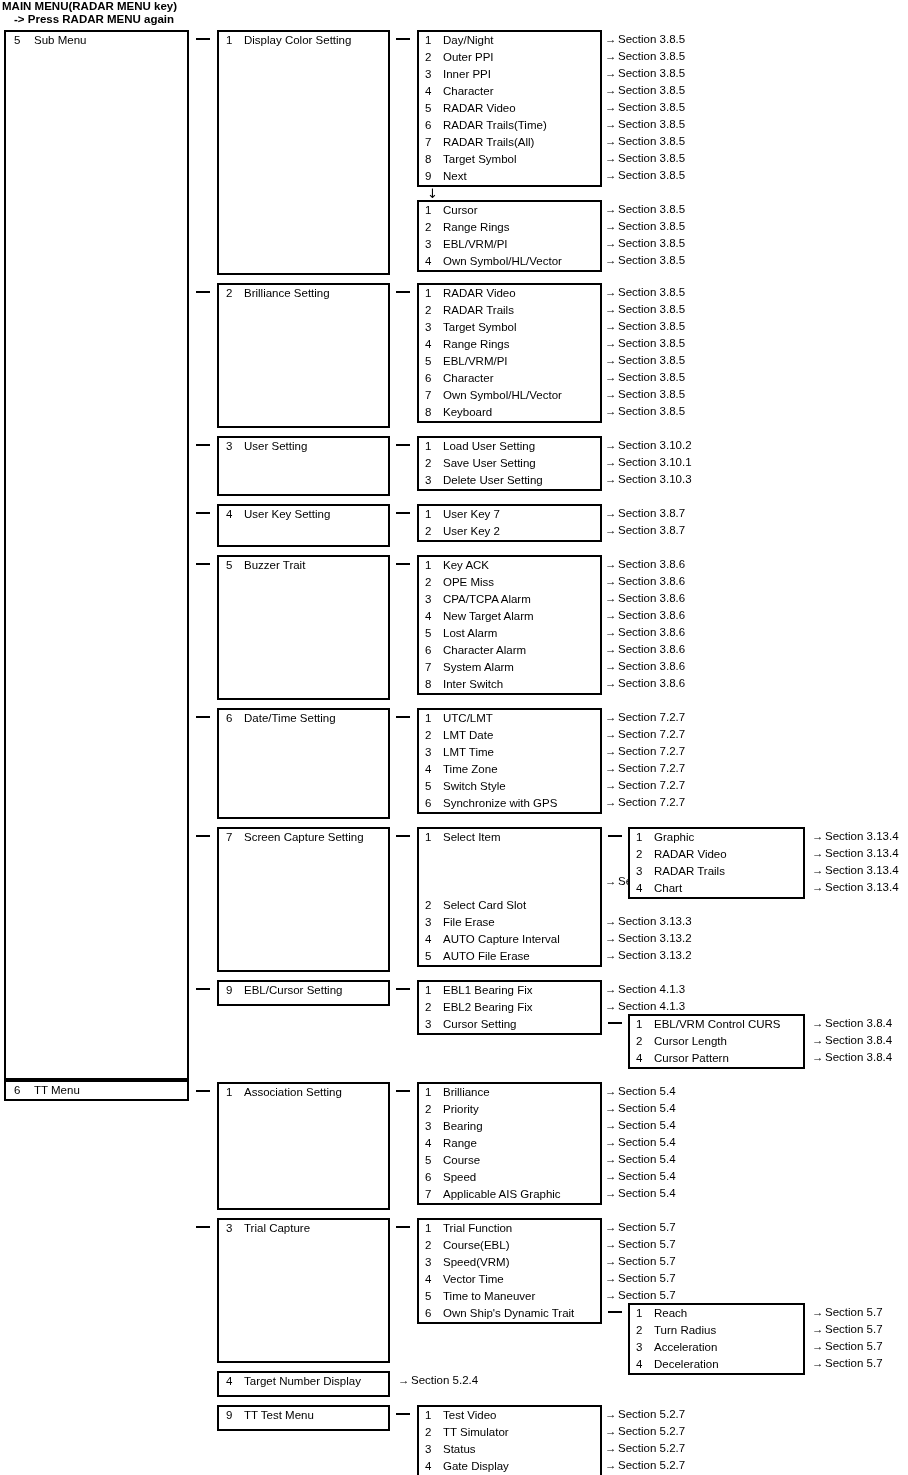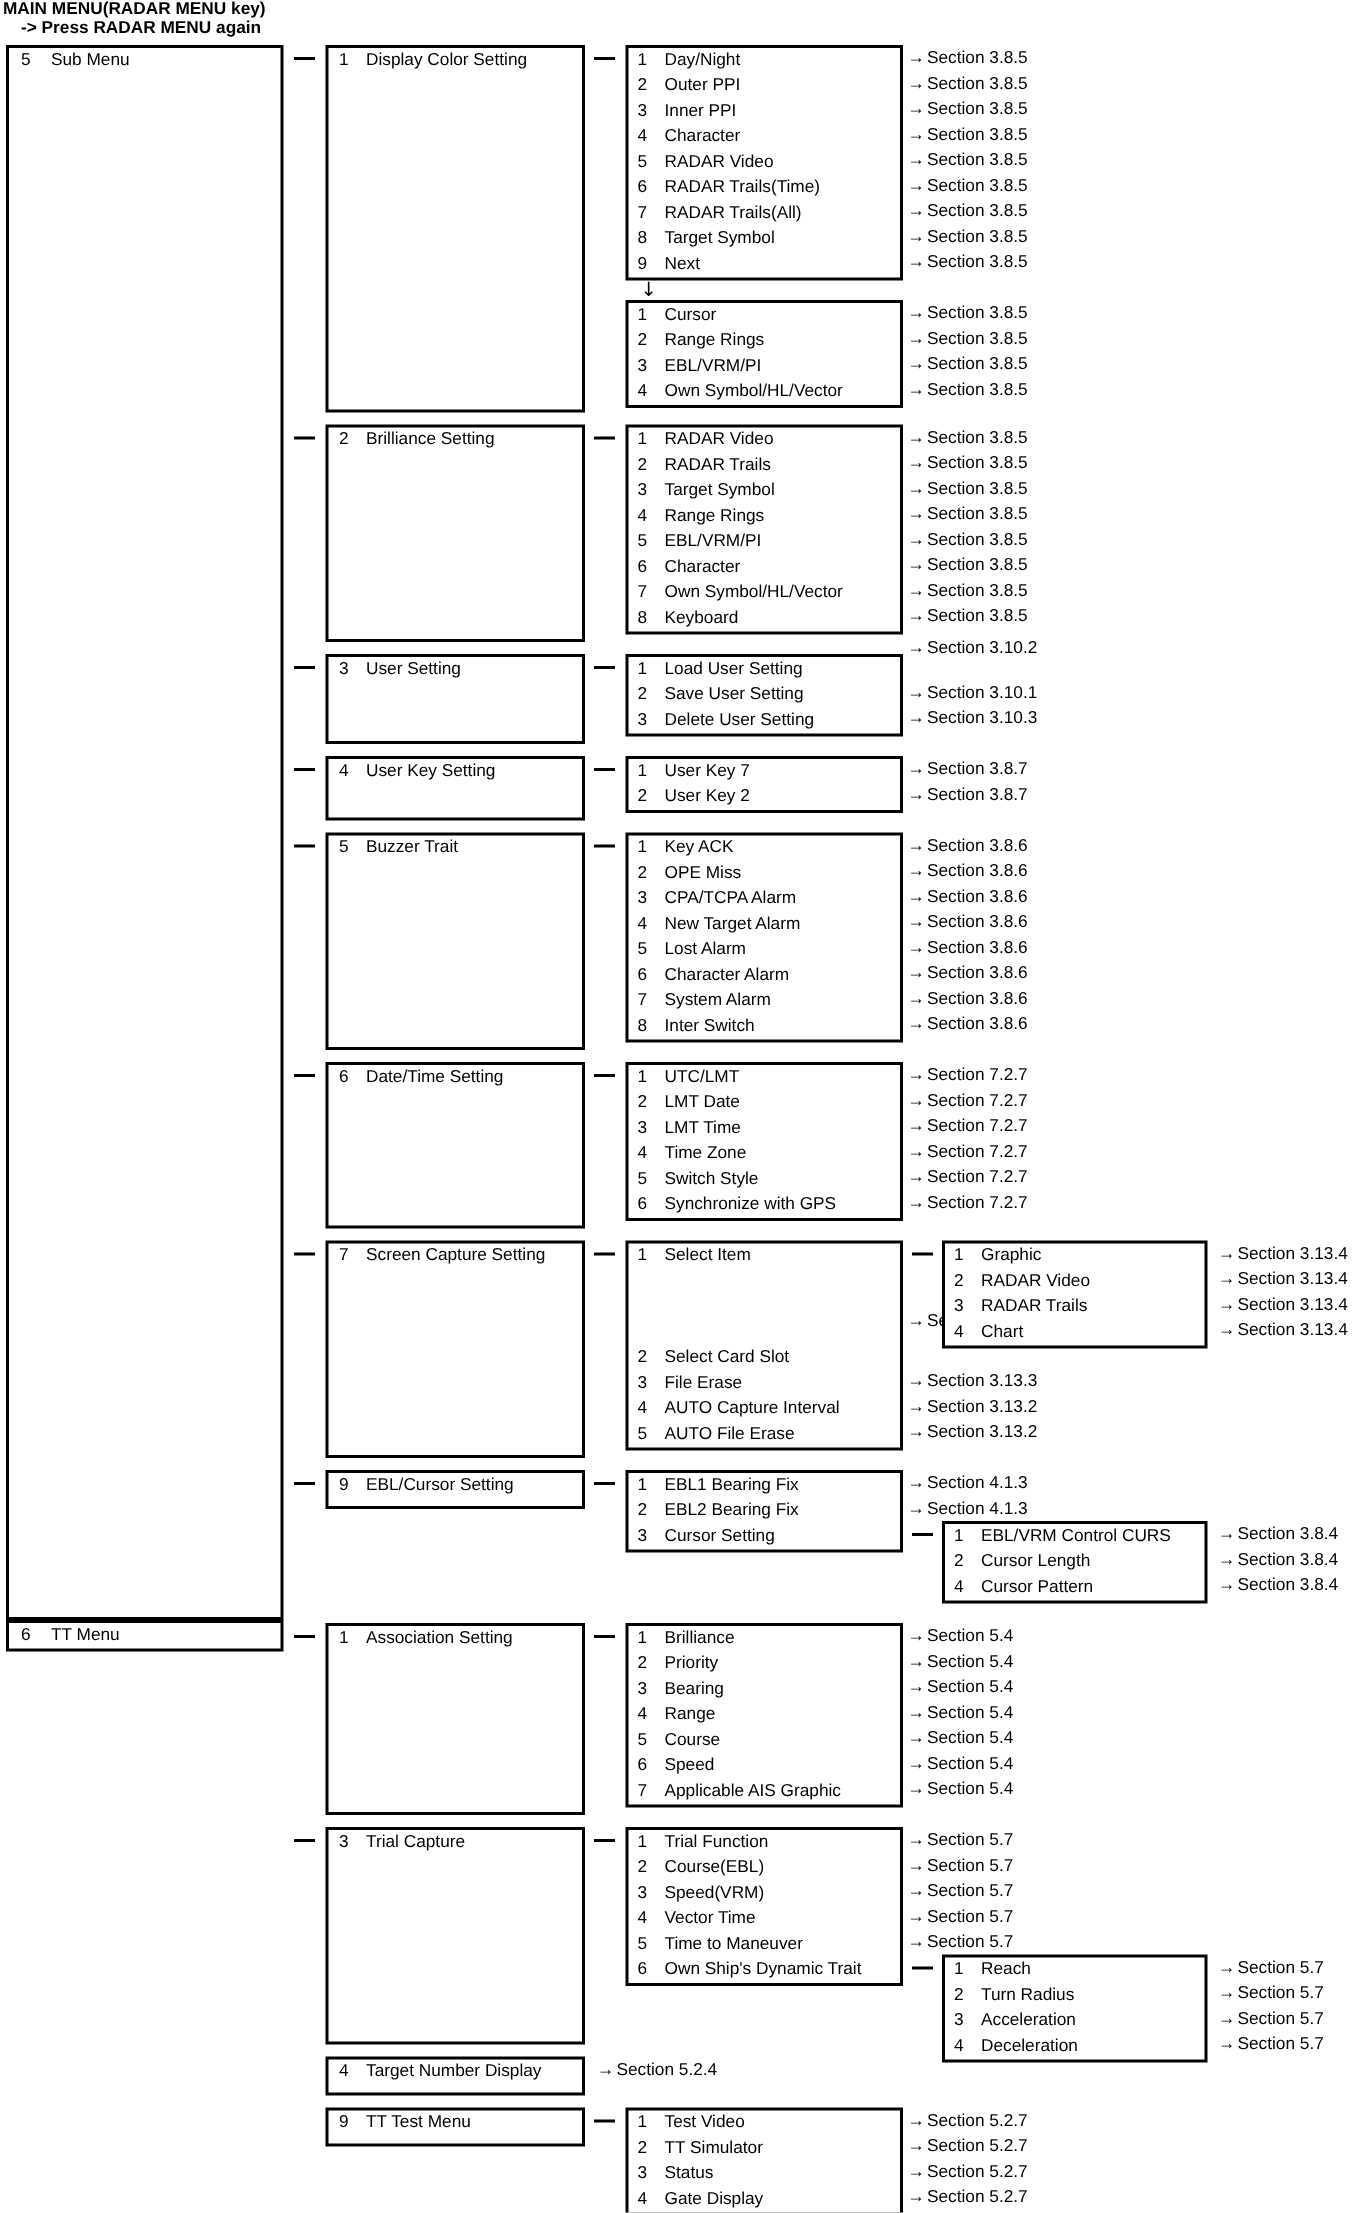--- a/index.html
+++ b/index.html
@@ -326,21 +326,21 @@
     <div class="row">
         <span class="num">2</span>
         <span class="lbl">Save User Setting</span>
       </div>
     <div class="row">
         <span class="num">3</span>
         <span class="lbl">Delete User Setting</span>
       </div>
   </div>
   <div class="conn" style="left:396px; top:444px; width:14px;"></div>
-  <div class="sec" style="left:605px; top:424px;"><span class="arr">→</span><span>Section 3.10.2</span></div>
+  <div class="sec" style="left:605px; top:437px;"><span class="arr">→</span><span>Section 3.10.2</span></div>
   <div class="sec" style="left:605px; top:454px;"><span class="arr">→</span><span>Section 3.10.1</span></div>
   <div class="sec" style="left:605px; top:471px;"><span class="arr">→</span><span>Section 3.10.3</span></div>
 
   <div class="box" style="left:417px; top:504px; width:185px; height:38px;">
     <div class="row">
         <span class="num">1</span>
         <span class="lbl">User Key 7</span>
       </div>
     <div class="row">
         <span class="num">2</span>

